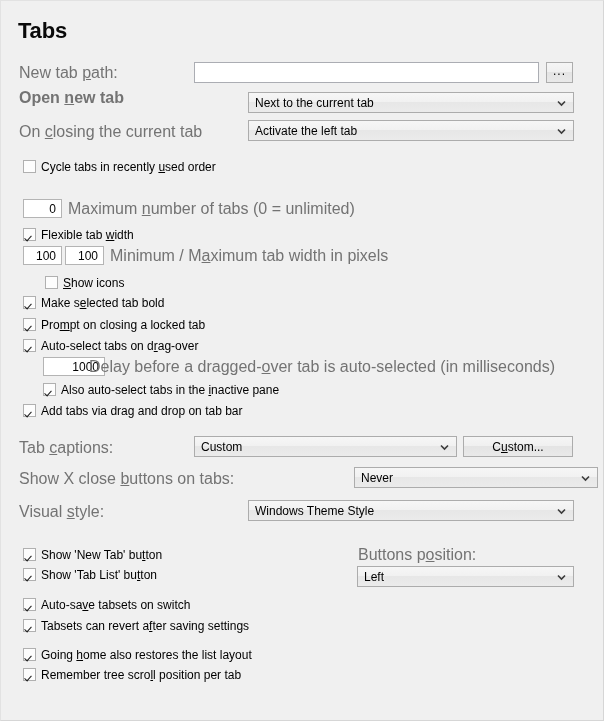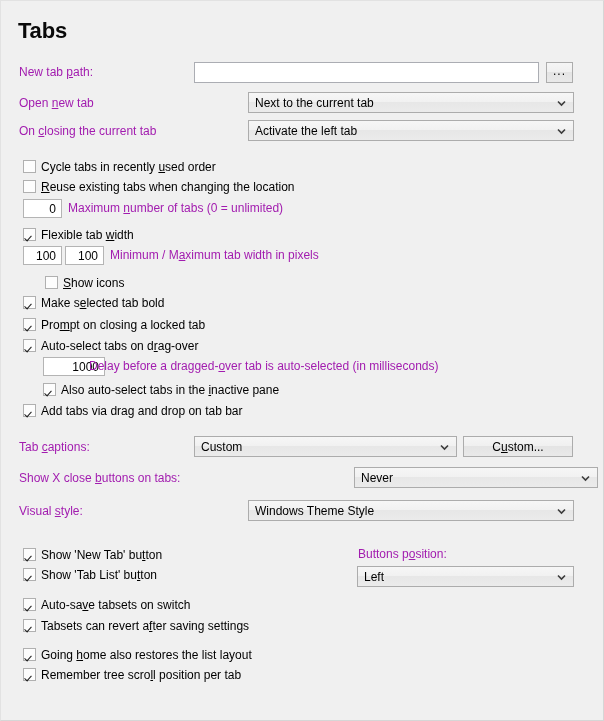--- a/index.html
+++ b/index.html
@@ -23,22 +23,22 @@
   .title{
     left:17px;top:17px;
     font-size:22px;font-weight:bold;
     letter-spacing:-0.2px;
     line-height:26px;
     color:#0a0a0a;
   }
 
   
   .lbl{
-    font-size:12px;line-height:15px;
-    color:#a21caf;white-space:nowrap;
+    font-size:16px;line-height:15px;
+    color:#737373;white-space:nowrap;
   }
   u{text-decoration:underline;}
 
   
   .tbox{
     background:#ffffff;
     border:1px solid #abadb3;
     box-sizing:border-box;
     height:21px;
   }
@@ -121,21 +121,21 @@
 <body>
 
 <div class="page">
 
   <div class="abs title">Tabs</div>
 
   <div class="abs lbl" style="left:18px;top:64px;"><span>New tab </span><u>p</u><span>ath:</span></div>
   <input class="abs tbox" style="left: 193px; top: 61px; width: 345px;" value="">
   <div class="btn dots" style="left:545px;top:61px;width:27px;">...</div>
 
-  <div class="abs lbl" style="left:18px;top:95px;"><span>Open </span><u>n</u><span>ew tab</span></div>
+  <div class="abs lbl" style="left:18px;top:89px;font-weight:bold;"><span>Open </span><u>n</u><span>ew tab</span></div>
   <div class="ddl" style="left:247px;top:91px;width:326px;">
     <span>Next to the current tab</span>
     <span class="arrow">
         <svg width="9" height="9" viewBox="0 0 9 9">
           <path d="M1 3 L4.5 6.5 L8 3" stroke="#3c3c3c" stroke-width="1.6" fill="none"></path>
         </svg>
       </span>
   </div>
 
   <div class="abs lbl" style="left:18px;top:123px;"><span>On </span><u>c</u><span>losing the current tab</span></div>
@@ -146,24 +146,20 @@
           <path d="M1 3 L4.5 6.5 L8 3" stroke="#3c3c3c" stroke-width="1.6" fill="none"></path>
         </svg>
       </span>
   </div>
 
   <div class="cbrow" style="left:22px;top:158px;">
     <span class="cbox"></span>
     <span class="cbtext"><span>Cycle tabs in recently </span><u>u</u><span>sed order</span></span>
   </div>
 
-  <div class="cbrow" style="left:22px;top:178px;">
-    <span class="cbox"></span>
-    <span class="cbtext"><span></span><u>R</u><span>euse existing tabs when changing the location</span></span>
-  </div>
 
   <input class="abs nbox" style="left: 22px; top: 198px; width: 39px;" value="0">
   <div class="abs lbl" style="left:67px;top:200px;"><span>Maximum </span><u>n</u><span>umber of tabs (0 = unlimited)</span></div>
 
   <div class="cbrow" style="left:22px;top:226px;">
     <span class="cbox on"></span>
     <span class="cbtext"><span>Flexible tab </span><u>w</u><span>idth</span></span>
   </div>
 
   <input class="abs nbox" style="left: 22px; top: 245px; width: 39px;" value="100">

